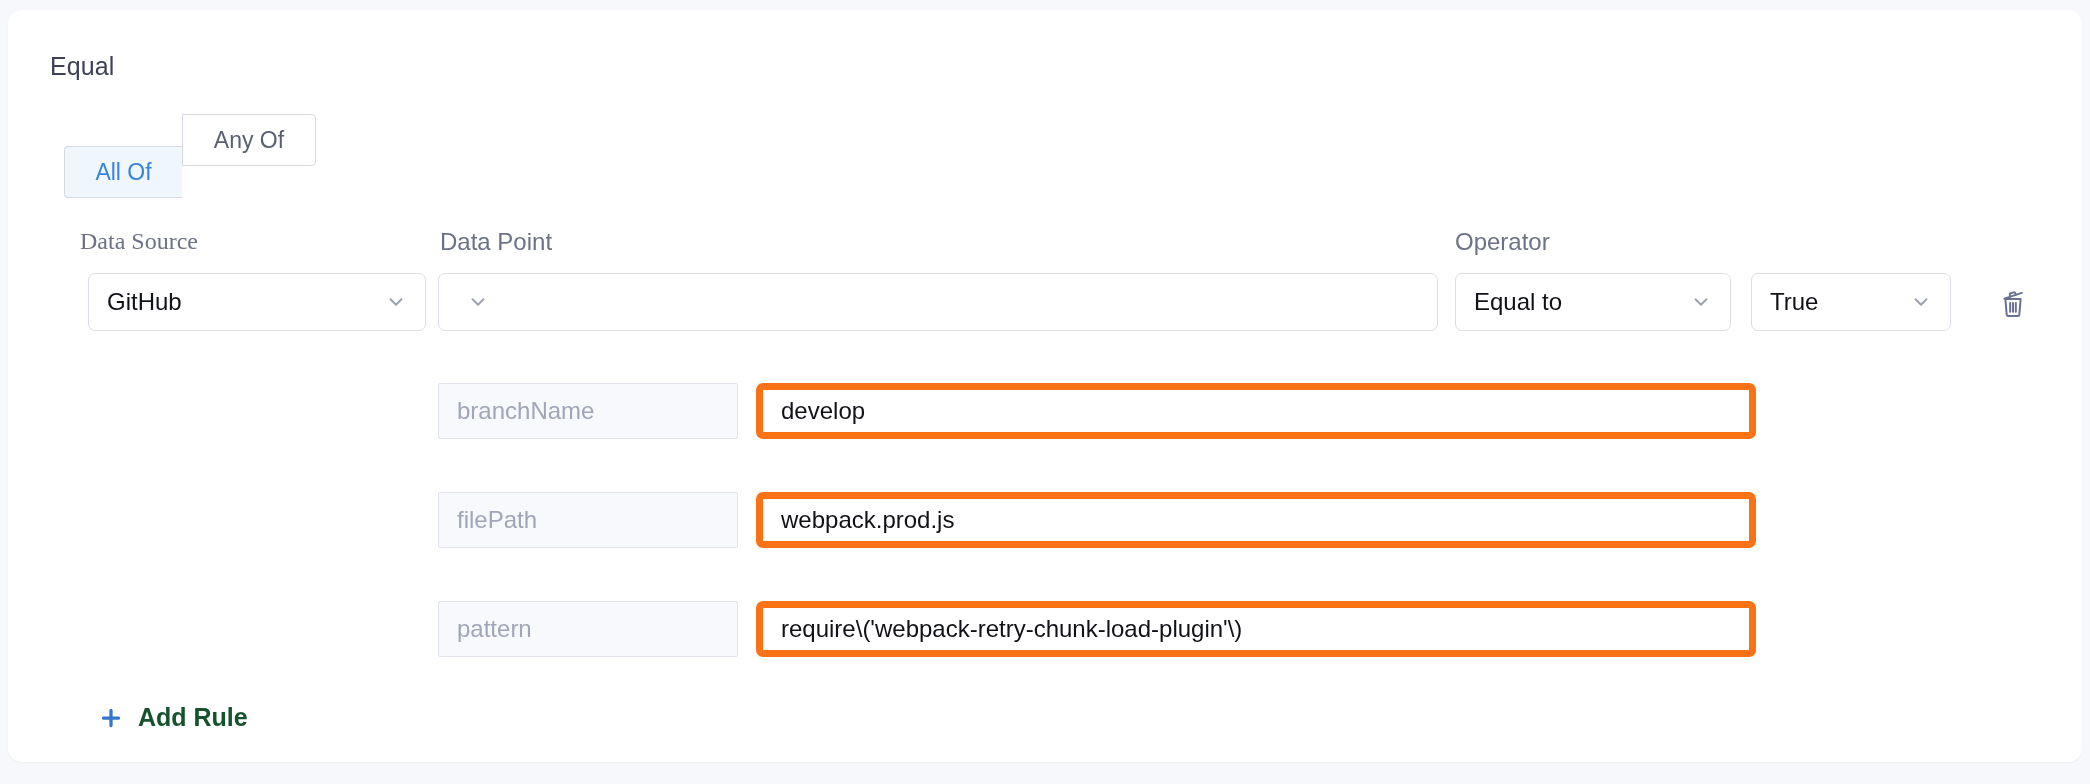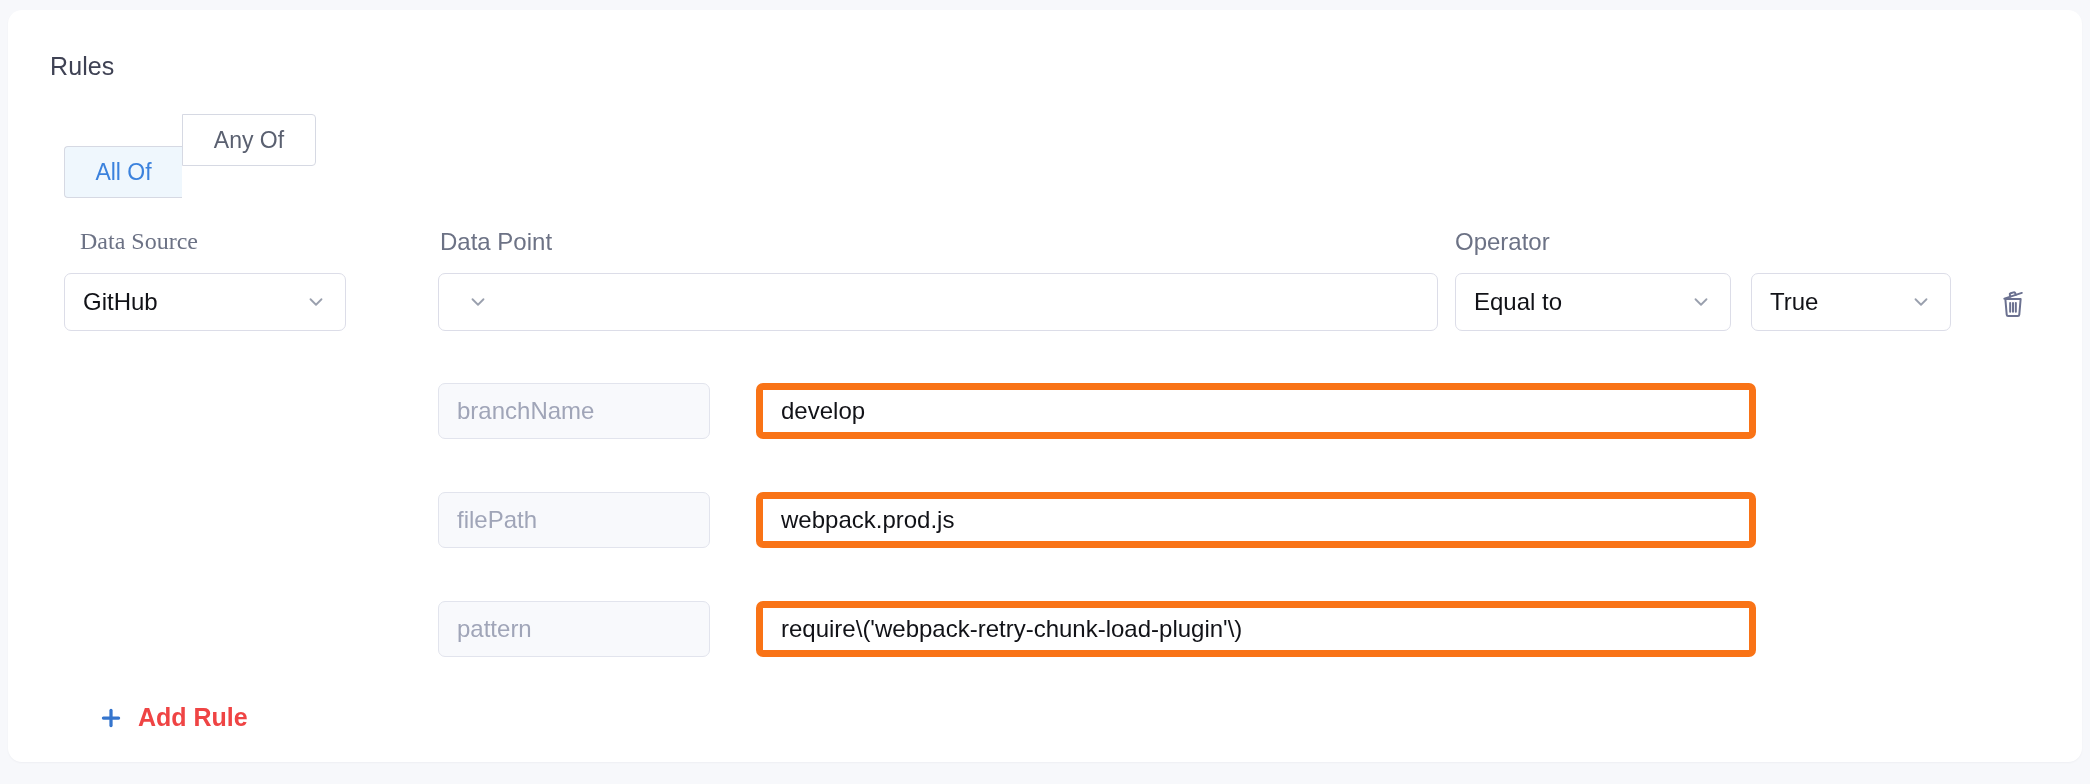--- a/index.html
+++ b/index.html
@@ -106,21 +106,21 @@
   }
   .chev {
     flex: 0 0 auto;
     width: 22px;
     height: 22px;
     margin-left: 10px;
     display: block;
     color: #9aa0ae;
   }
 
-  #fld-data-source { left: 56px;   top: 263px; width: 282px; }
+  #fld-data-source { left: 80px;   top: 263px; width: 338px; }
   #fld-data-point  { left: 430px;  top: 263px; width: 1000px; }
   #fld-operator    { left: 1447px; top: 263px; width: 276px; }
   #fld-value       { left: 1743px; top: 263px; width: 200px; }
 
   .delete-btn {
     position: absolute;
     left: 1983px;
     top: 273px;
     width: 44px;
     height: 42px;
@@ -136,25 +136,25 @@
   
   .param-row {
     position: absolute;
     left: 430px;
     height: 56px;
   }
   .param-key {
     position: absolute;
     left: 0;
     top: 0;
-    width: 272px;
+    width: 300px;
     height: 56px;
     box-sizing: border-box;
     border: 1px solid #e2e4ed;
-    border-radius: 7px;
+    border-radius: 2px;
     background: #f8f9fc;
     display: flex;
     align-items: center;
     padding: 0 18px;
     font-size: 24px;
     color: #a0a5b8;
   }
   .param-value {
     position: absolute;
     left: 318px;
@@ -181,40 +181,40 @@
   
   .add-rule {
     position: absolute;
     left: 90px;
     top: 693px;
     display: flex;
     align-items: center;
     gap: 14px;
     font-size: 25px;
     font-weight: bold;
-    color: #ef4444;
+    color: #14532d;
     cursor: pointer;
     background: none;
     border: none;
     padding: 0;
     font-family: "Liberation Sans", sans-serif;
   }
   .plus-icon {
     width: 26px;
     height: 26px;
     display: block;
     color: #3575cd;
   }
 </style>
 </head>
 <body>
 
 <div class="card">
 
-  <div class="section-title">Rules</div>
+  <div class="section-title">Equal</div>
 
   <div class="toggle-group">
     <div class="toggle-btn first active">All Of</div>
     <div class="toggle-btn last">Any Of</div>
   </div>
 
   <div class="col-label data-source">Data Source</div>
   <div class="col-label data-point">Data Point</div>
   <div class="col-label operator">Operator</div>
 

